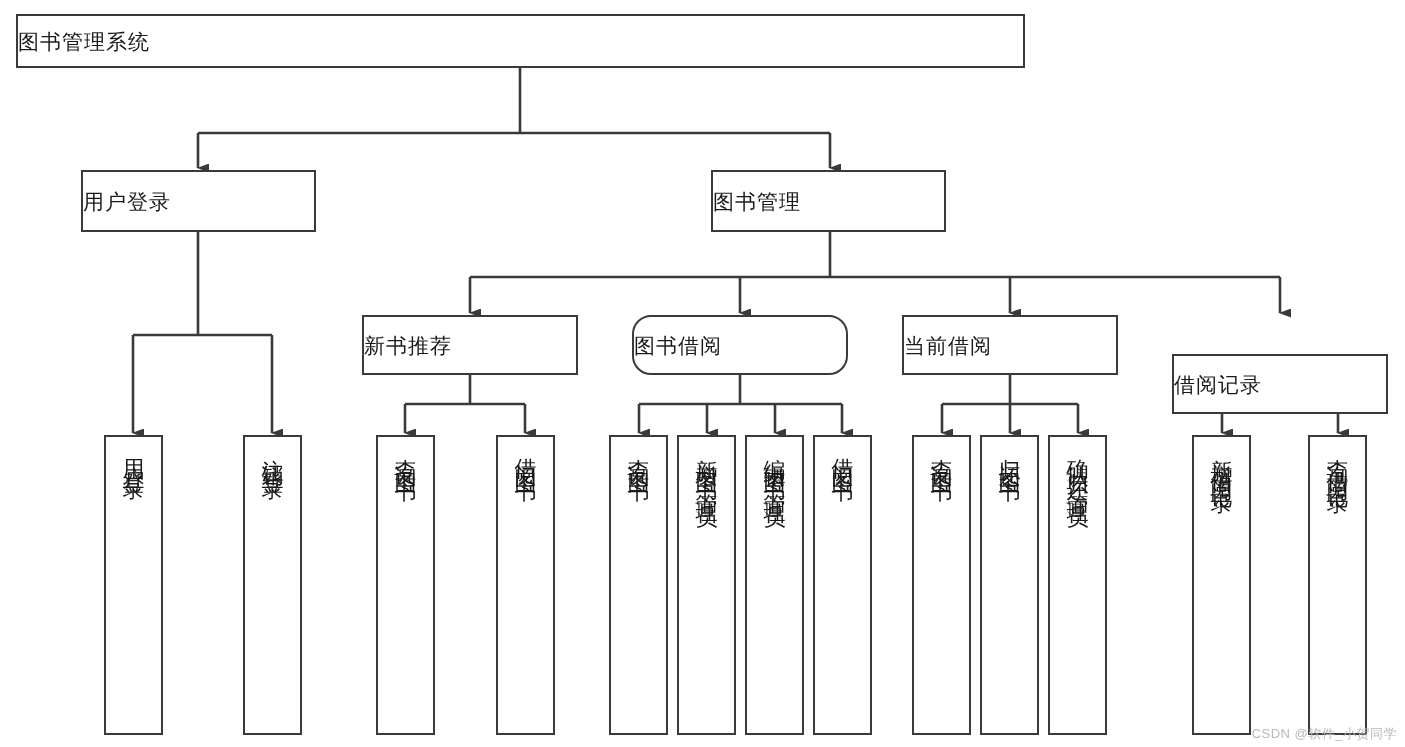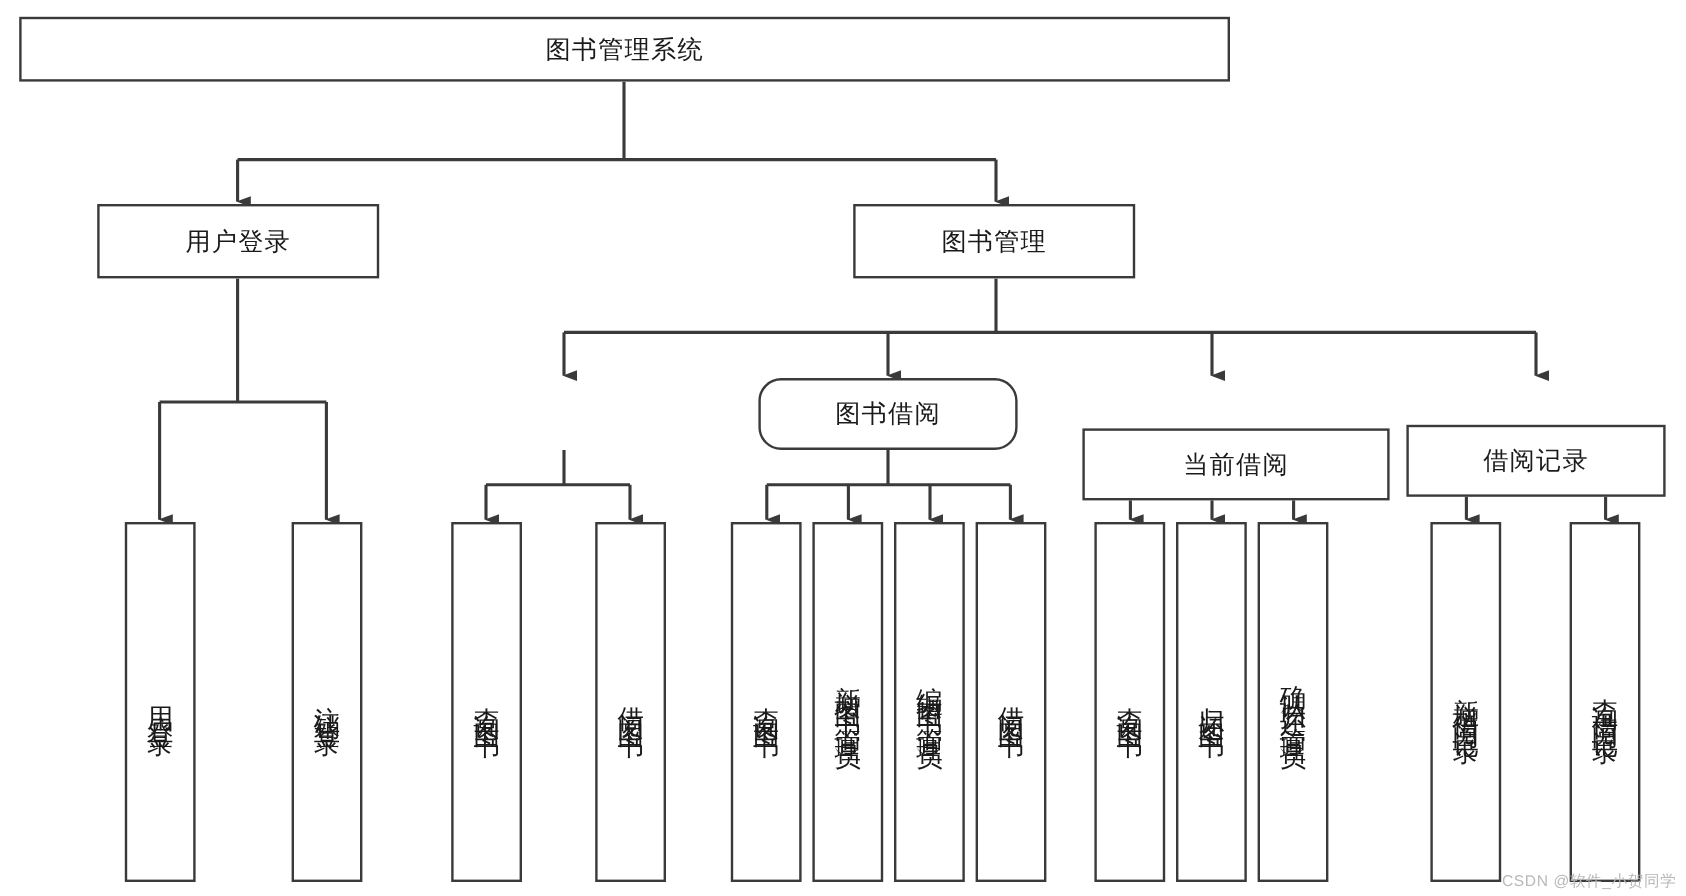--- a/index.html
+++ b/index.html
@@ -8,21 +8,21 @@
     font-family:"Liberation Sans","DejaVu Sans",sans-serif;
     color:#1a1a1a;
   }
   #canvas{position:relative;width:1405px;height:747px;background:#fff;}
   svg.links{position:absolute;left:0;top:0;width:1405px;height:747px;pointer-events:none;}
   .node{
     position:absolute;
     background:#ffffff;
     border:2px solid #3a3a3a;
     box-sizing:border-box;
-    display:flex;align-items:center;justify-content:center;
+    display:flex;align-items:center;justify-content:flex-start;
     z-index:2;
   }
   .node.h{
     font-size:21px;
     letter-spacing:1px;
     line-height:1;
   }
   .node.root{font-size:21px;}
   .node.v{
     writing-mode:vertical-rl;
@@ -107,24 +107,27 @@
     <span class="lbl">图书管理系统</span>
   </div>
 
   <div class="node h" style="left:81px;top:170px;width:235px;height:62px;">
     <span class="lbl">用户登录</span>
   </div>
   <div class="node h" style="left:711px;top:170px;width:235px;height:62px;">
     <span class="lbl">图书管理</span>
   </div>
 
+  <div class="node h" style="left:362px;top:315px;width:216px;height:60px;">
+    <span class="lbl">新书推荐</span>
+  </div>
   <div class="node h" style="left:632px;top:315px;width:216px;height:60px;border-radius:19px;">
     <span class="lbl">图书借阅</span>
   </div>
-  <div class="node h" style="left:902px;top:315px;width:256px;height:60px;margin-top:42px;">
+  <div class="node h" style="left:902px;top:315px;width:216px;height:60px;">
     <span class="lbl">当前借阅</span>
   </div>
   <div class="node h" style="left:1172px;top:315px;width:216px;height:60px;margin-top:39px;">
     <span class="lbl">借阅记录</span>
   </div>
 
   <div class="node v" style="left:104px;top:435px;width:59px;height:300px;">
     <span class="lbl">用户登录</span>
   </div>
   <div class="node v" style="left:243px;top:435px;width:59px;height:300px;">

